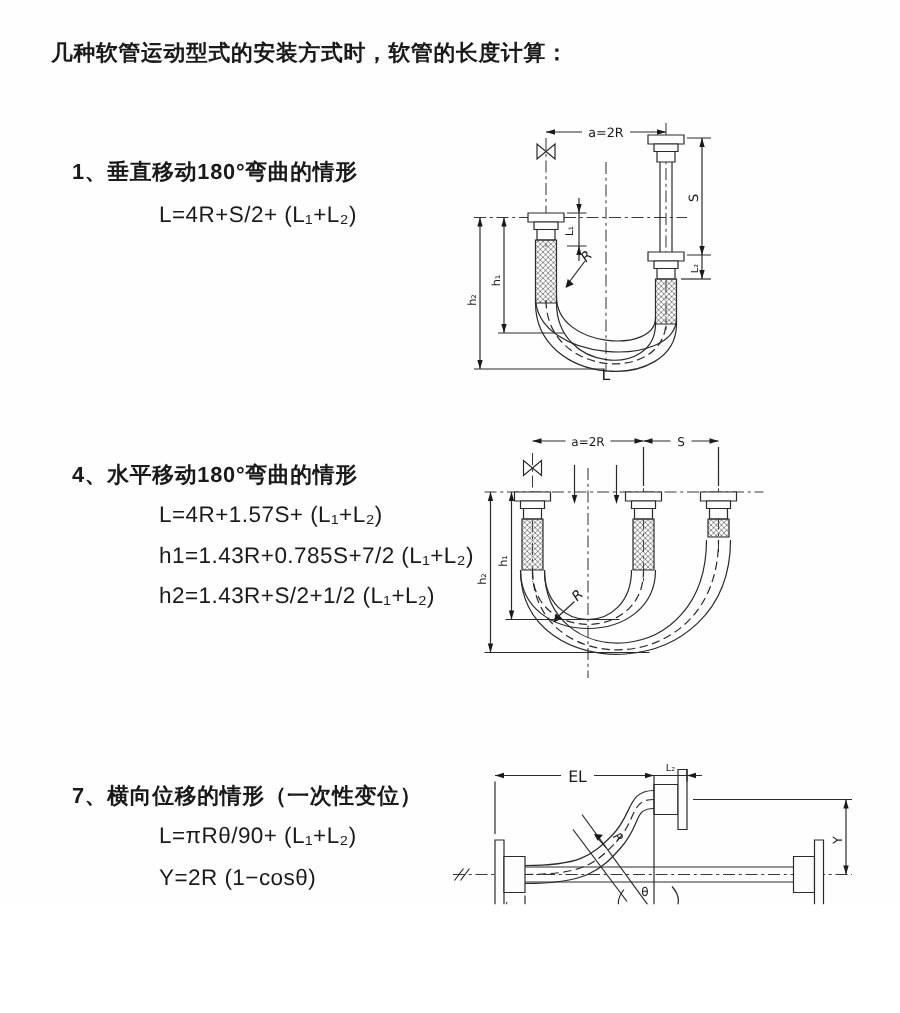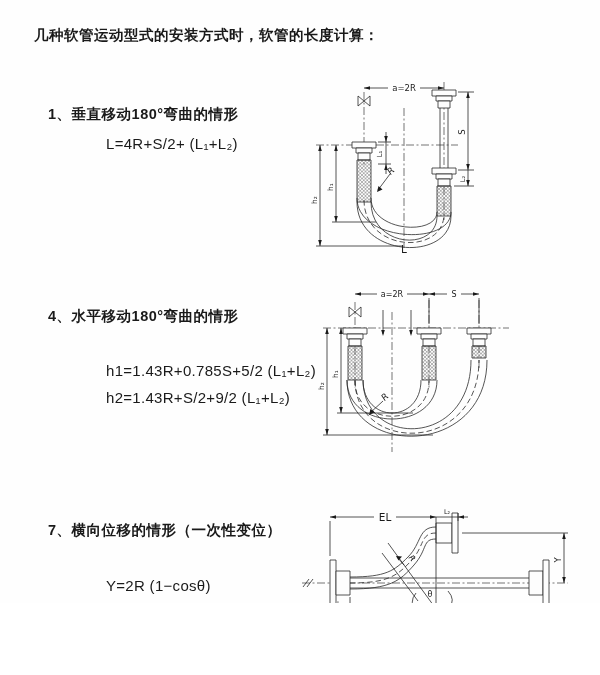--- a/index.html
+++ b/index.html
@@ -29,24 +29,26 @@
 <body>
 
 <div class="page">
 
   <div class="doc-title">几种软管运动型式的安装方式时，软管的长度计算：</div>
 
   <div class="section-heading" style="top:105px">1、垂直移动180°弯曲的情形</div>
   <div class="formula" style="top:135px">L=4R+S/2+ (L₁+L₂)</div>
 
   <div class="section-heading" style="top:307px">4、水平移动180°弯曲的情形</div>
-  <div class="formula" style="top:362px">h1=1.43R+0.785S+5/2 (L₁+L₂)</div>
-  <div class="formula" style="top:389px">h2=1.43R+S/2+9/2 (L₁+L₂)</div>
+  <div class="formula" style="top:335px">L=4R+1.57S+ (L₁+L₂)</div>
+  <div class="formula" style="top:362px">h1=1.43R+0.785S+7/2 (L₁+L₂)</div>
+  <div class="formula" style="top:389px">h2=1.43R+S/2+1/2 (L₁+L₂)</div>
 
   <div class="section-heading" style="top:521px">7、横向位移的情形（一次性变位）</div>
+  <div class="formula" style="top:549px">L=πRθ/90+ (L₁+L₂)</div>
   <div class="formula" style="top:577px">Y=2R (1−cosθ)</div>
 
   <svg style="left:306px; top:70px" width="195" height="185" viewBox="0 0 195 185">
     <defs>
       <pattern id="br1" width="3.5" height="3.5" patternUnits="userSpaceOnUse">
         <path d="M0,0 L3.5,3.5 M3.5,0 L0,3.5" stroke="#6a6a6a" stroke-width="0.5"></path>
       </pattern>
     </defs>
     <g>
       <path class="cl" d="M10,75 H152"></path>

